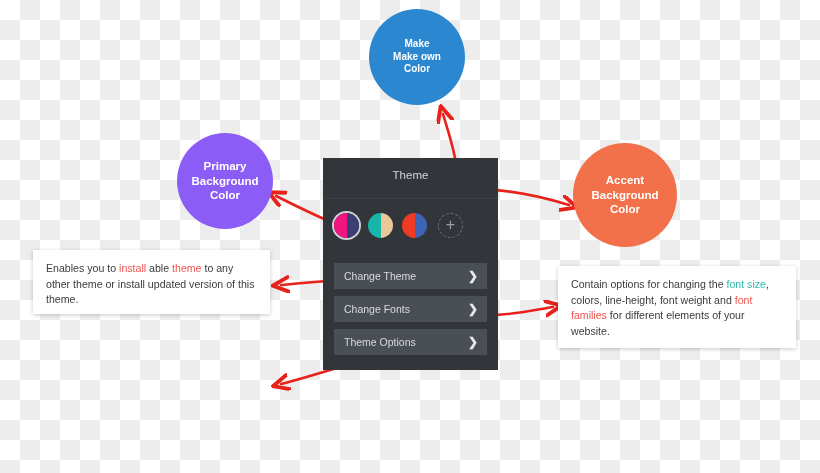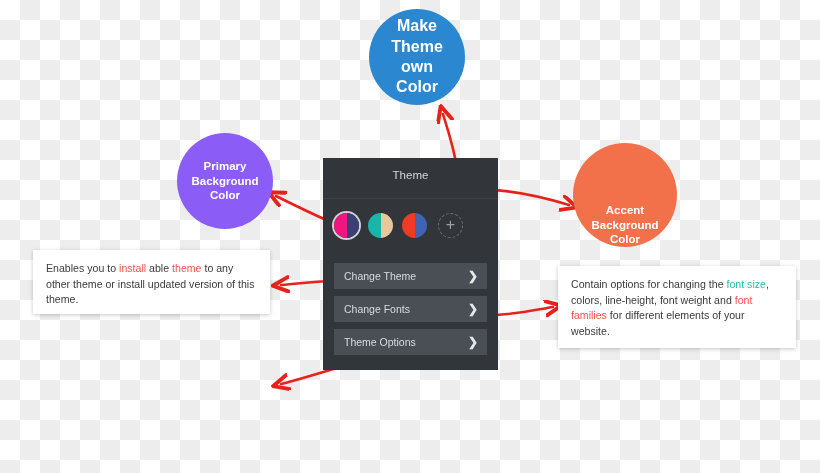--- a/index.html
+++ b/index.html
@@ -22,23 +22,23 @@
 
   
   .bubble{
     position:absolute;border-radius:50%;
     display:flex;align-items:center;justify-content:center;
     text-align:center;color:#ffffff;line-height:1.28;
     font-weight:bold;
   }
   .bubble span{display:block;padding:0 6px;}
 
-  #bubble-make{left:369px;top:9px;width:96px;height:96px;background:#2a87d0;font-size:16px;}
+  #bubble-make{left:369px;top:9px;width:96px;height:96px;background:#2a87d0;font-size:10px;}
   #bubble-primary{left:177px;top:133px;width:96px;height:96px;background:#8b5cf6;font-size:11.5px;}
-  #bubble-accent{left:573px;top:143px;width:104px;height:104px;background:#f2714a;font-size:11.5px;align-items:flex-end;}
+  #bubble-accent{left:573px;top:143px;width:104px;height:104px;background:#f2714a;font-size:11.5px;}
 
   
   #panel{
     position:absolute;left:323px;top:158px;width:175px;height:212px;
     background:#32363b;
   }
   #panel-head{
     height:40px;position:relative;
     border-bottom:1px solid #3c4046;
   }
@@ -114,21 +114,21 @@
 
       <path d="M489,315 C515,315 535,310 553,307"></path>
 
       <path d="M380,355 C345,365 315,375 281,384"></path>
     </g>
   </svg>
 
   <div class="bubble" id="bubble-make">
     <span>
       <em style="font-style:normal;display:block">Make</em>
-      <em style="font-style:normal;display:block">Theme own</em>
+      <em style="font-style:normal;display:block">Make own</em>
       <em style="font-style:normal;display:block">Color</em>
     </span>
   </div>
 
   <div class="bubble" id="bubble-primary">
     <span>
       <em style="font-style:normal;display:block">Primary</em>
       <em style="font-style:normal;display:block">Background</em>
       <em style="font-style:normal;display:block">Color</em>
     </span>

